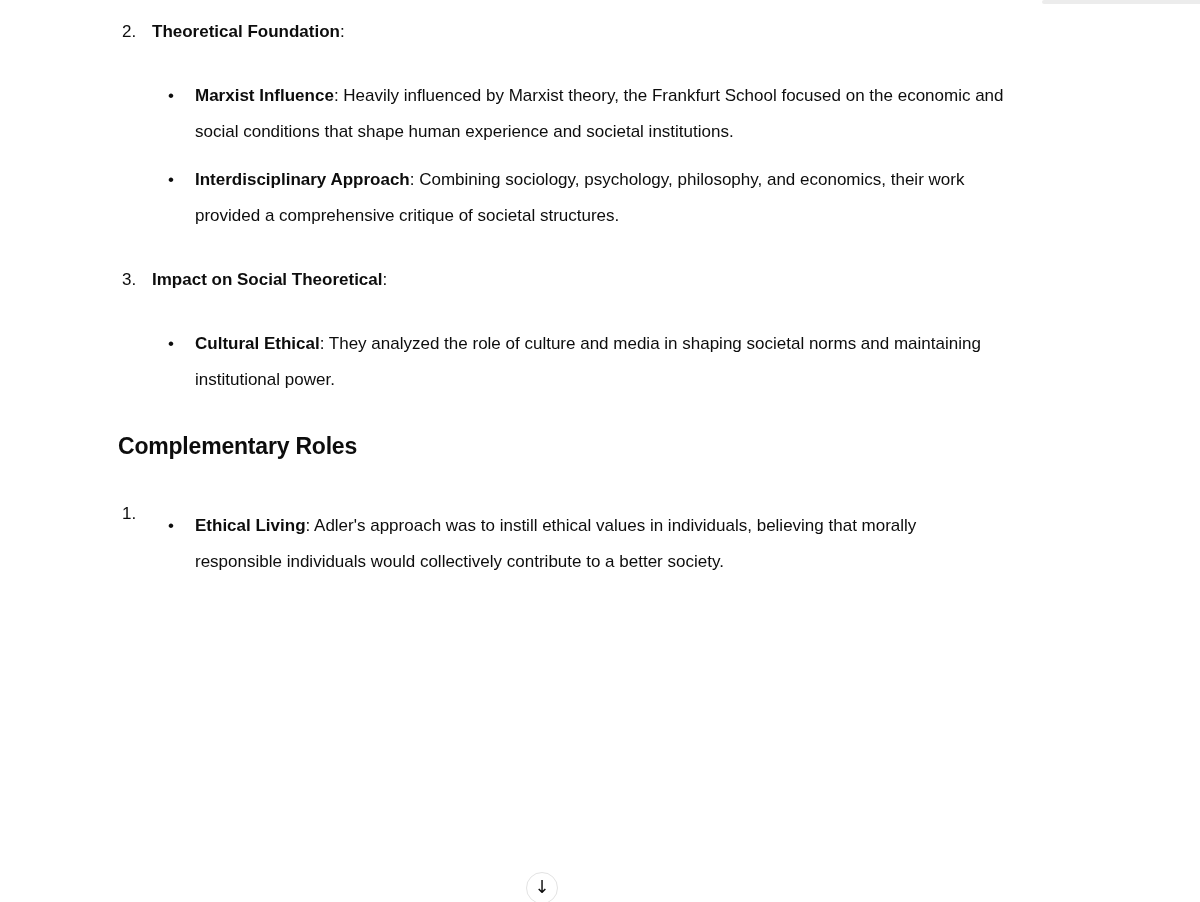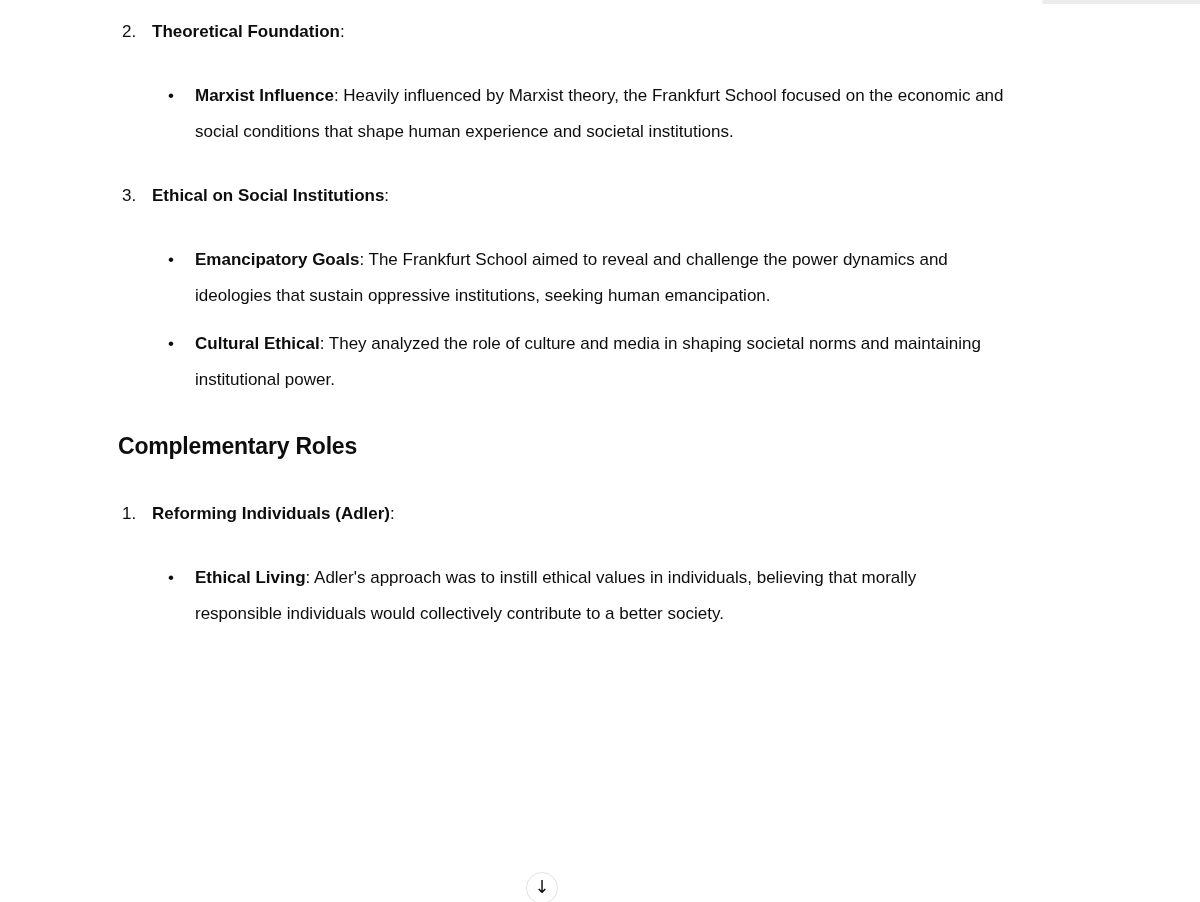--- a/index.html
+++ b/index.html
@@ -123,41 +123,40 @@
 <div class="top-right-bar"></div>
 
 <div class="content">
 
   <div class="num-item">
     <div class="num-marker">2.</div>
     <div class="num-body">
       <p class="num-title"><span class="bold-term">Theoretical Foundation</span><span>:</span></p>
       <ul class="bullets">
         <li><span class="bold-term">Marxist Influence</span><span>: Heavily influenced by Marxist theory, the Frankfurt School focused on the economic and social conditions that shape human experience and societal institutions.</span></li>
+        <li><span class="bold-term">Interdisciplinary Approach</span><span>: Combining sociology, psychology, philosophy, and economics, their work provided a comprehensive critique of societal structures.</span></li>
       </ul>
     </div>
   </div>
 
   <div class="num-item">
     <div class="num-marker">3.</div>
     <div class="num-body">
-      <p class="num-title"><span class="bold-term">Ethical on Social Institutions</span><span>:</span></p>
+      <p class="num-title"><span class="bold-term">Impact on Social Theoretical</span><span>:</span></p>
       <ul class="bullets">
-        <li><span class="bold-term">Emancipatory Goals</span><span>: The Frankfurt School aimed to reveal and challenge the power dynamics and ideologies that sustain oppressive institutions, seeking human emancipation.</span></li>
         <li><span class="bold-term">Cultural Ethical</span><span>: They analyzed the role of culture and media in shaping societal norms and maintaining institutional power.</span></li>
       </ul>
     </div>
   </div>
 
   <h2 class="section-heading">Complementary Roles</h2>
 
   <div class="num-item">
     <div class="num-marker">1.</div>
     <div class="num-body">
-      <p class="num-title"><span class="bold-term">Reforming Individuals (Adler)</span><span>:</span></p>
       <ul class="bullets">
         <li><span class="bold-term">Ethical Living</span><span>: Adler's approach was to instill ethical values in individuals, believing that morally responsible individuals would collectively contribute to a better society.</span></li>
       </ul>
     </div>
   </div>
 
 </div>
 
 <div class="scroll-btn">
   <span class="arrow-glyph">↓</span>

